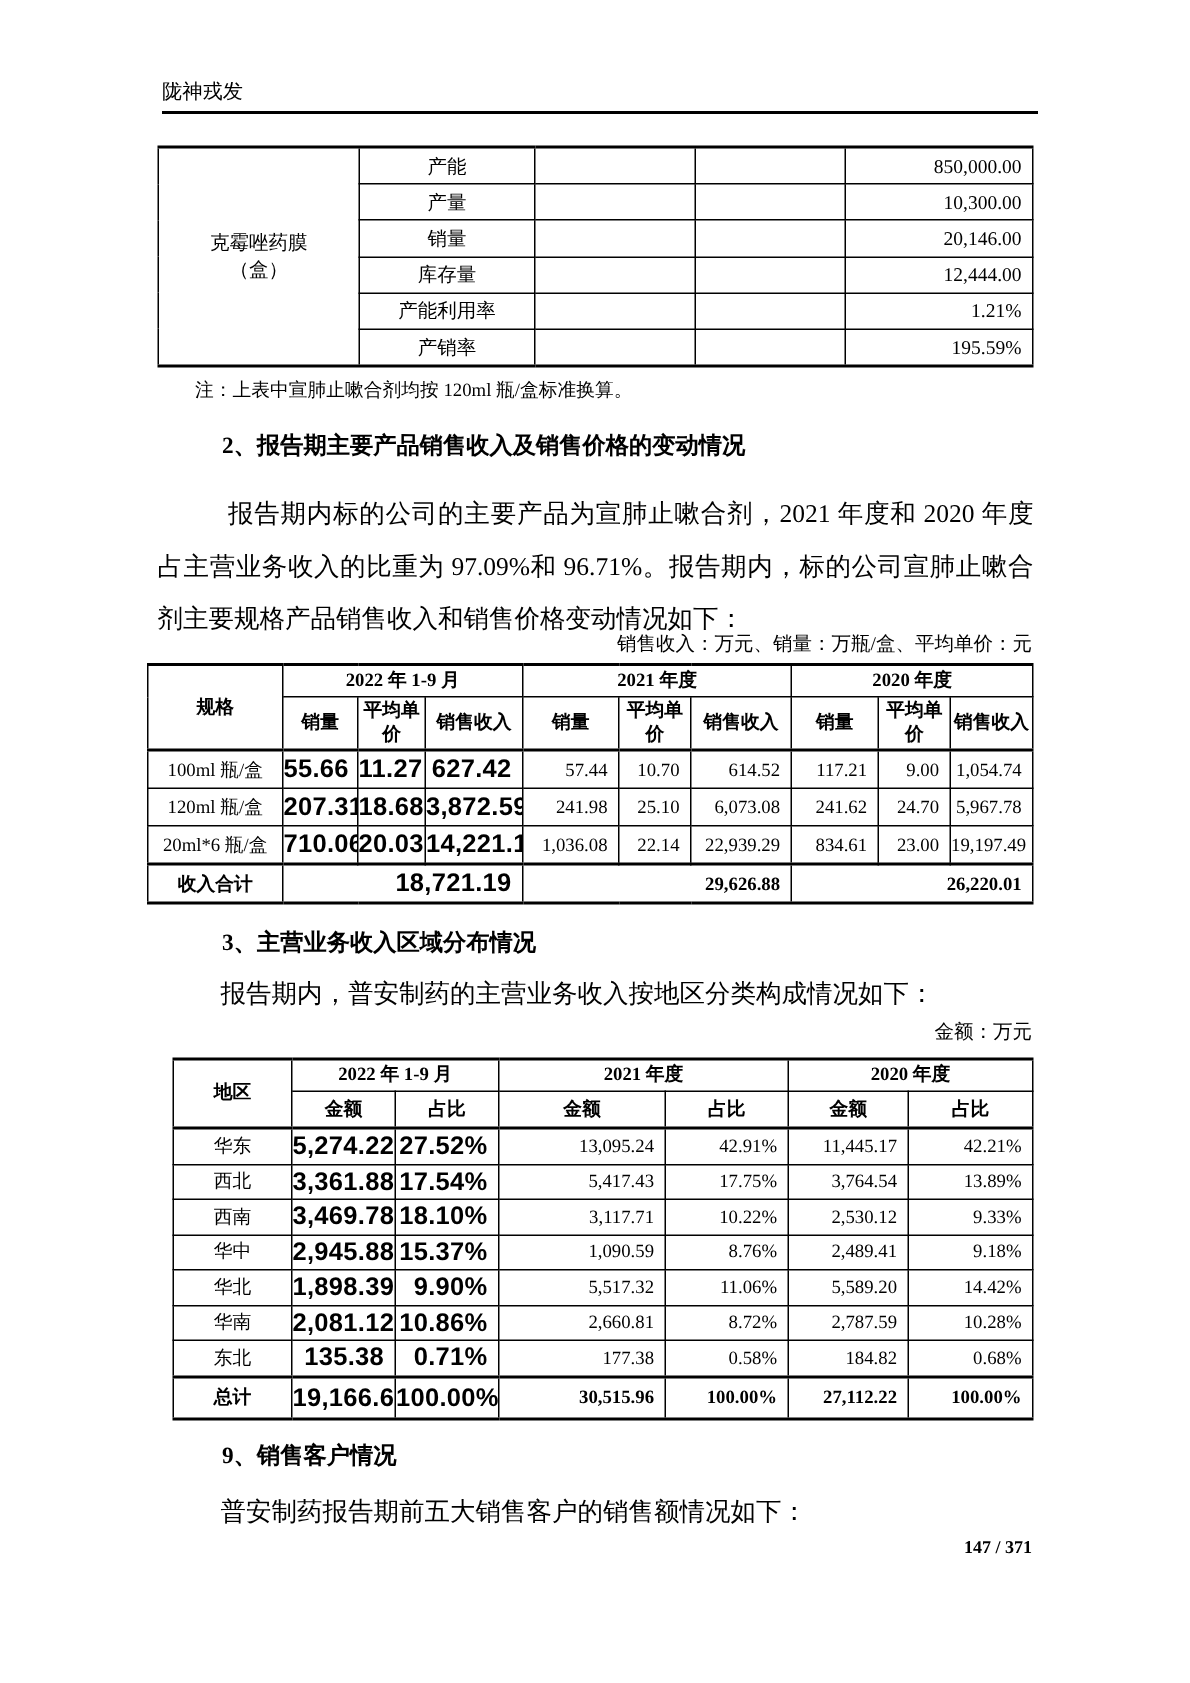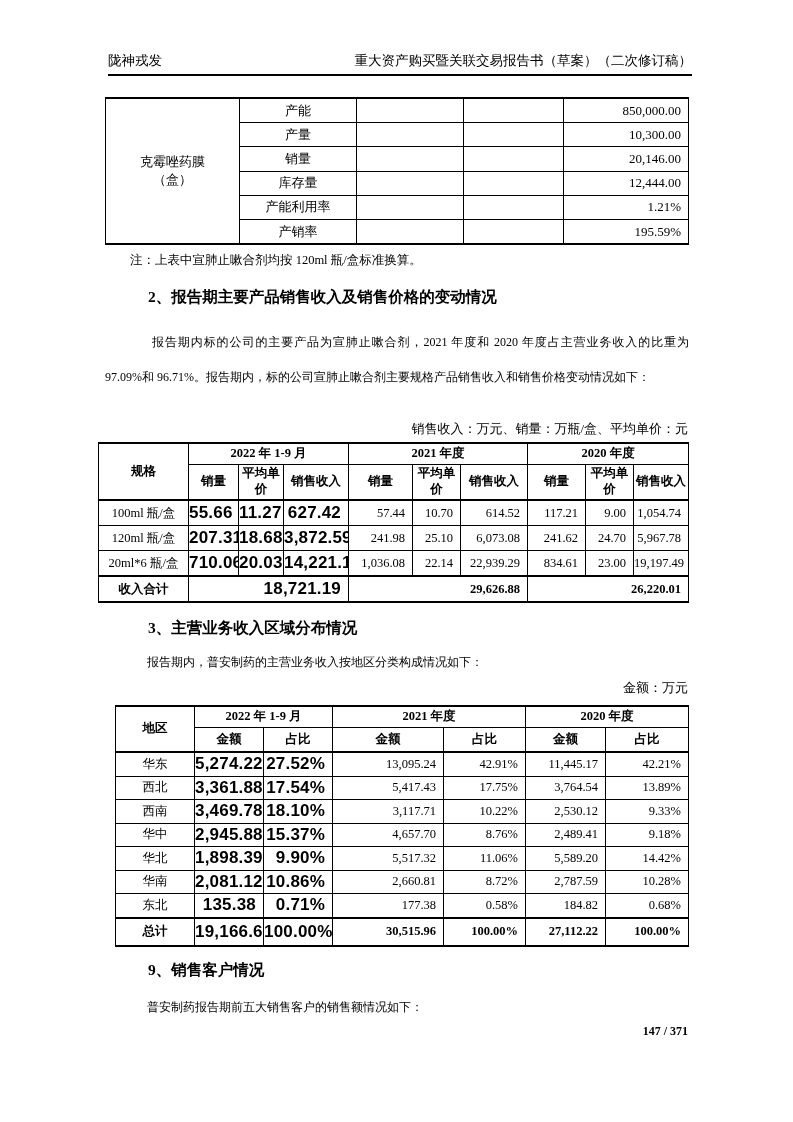--- a/index.html
+++ b/index.html
@@ -58,37 +58,36 @@
   .region-table .thick-b{border-bottom:2px solid #000;}
   .region-table .thick-t{border-top:2px solid #000;}
 
   
   .note{left:130px;top:252px;font-size:12.5px;}
   .heading{font-weight:700;font-size:15.5px;left:148px;}
   .h2{top:287px;}
   .h3{top:618px;}
   .h4{top:960px;}
   .para{
-    left:105px;width:584px;font-size:12px;line-height:35px;
+    left:105px;width:584px;font-size:17px;line-height:35px;
     text-align:justify;text-justify:inter-ideograph;
   }
   .p2{top:325px;text-indent:47px;}
   .p3{top:645px;text-indent:42px;}
   .p4{top:990px;text-indent:42px;}
   .unit-note{right:105px;font-size:13px;text-align:right;}
   .u2{top:420px;}
   .u3{top:679px;}
   .page-num{right:105px;top:1024px;font-size:12px;font-weight:700;}
 </style>
 </head>
 <body>
 
 <div class="abs page-header">
   <span class="hdr-left">陇神戎发</span>
-  <span class="hdr-right">重大资产购买暨关联交易报告书（草案）（二次修订稿）</span>
 </div>
 
 <div class="abs cap-table">
   <table>
     <colgroup>
         <col style="width:134px">
         <col style="width:117px">
         <col style="width:107px">
         <col style="width:100px">
         <col style="width:125px">
@@ -274,21 +273,21 @@
       <td class="num b22">18.10%</td>
       <td class="num">3,117.71</td>
       <td class="num">10.22%</td>
       <td class="num">2,530.12</td>
       <td class="num">9.33%</td>
     </tr>
     <tr class="trd">
       <td class="lbl">华中</td>
       <td class="num b22">2,945.88</td>
       <td class="num b22">15.37%</td>
-      <td class="num">4,657.70</td>
+      <td class="num">1,090.59</td>
       <td class="num">8.76%</td>
       <td class="num">2,489.41</td>
       <td class="num">9.18%</td>
     </tr>
     <tr class="trd">
       <td class="lbl">华北</td>
       <td class="num b22">1,898.39</td>
       <td class="num b22">9.90%</td>
       <td class="num">5,517.32</td>
       <td class="num">11.06%</td>

